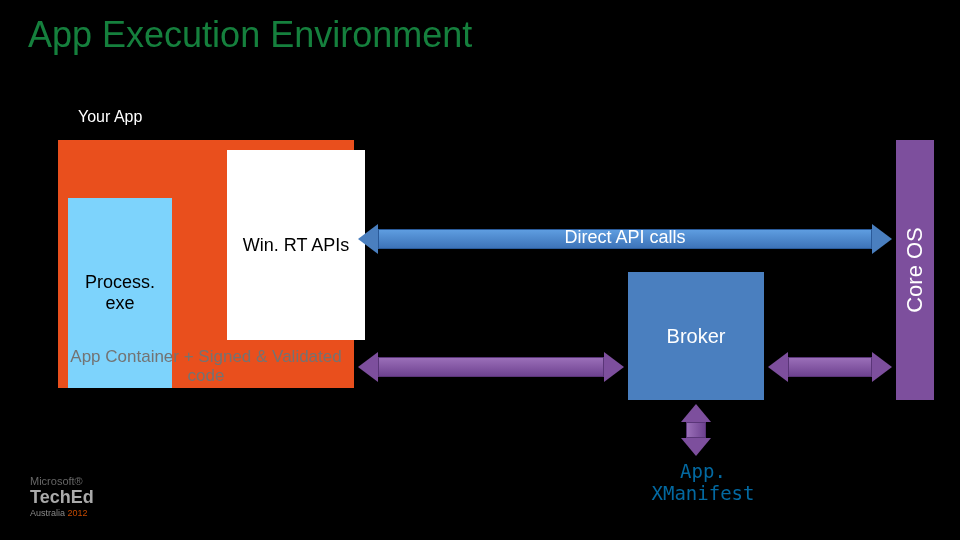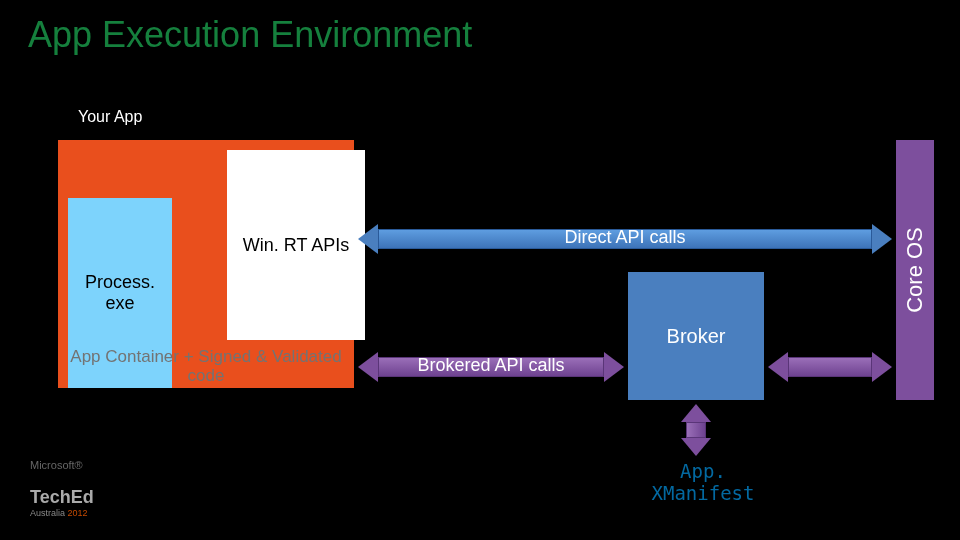--- a/index.html
+++ b/index.html
@@ -186,21 +186,21 @@
     border: 1px solid #5a3578;
   }
   .manifest-arrow { left: 681px; top: 404px; height: 52px; }
   .logo {
     position: absolute;
     left: 30px;
     bottom: 22px;
     font-size: 11px;
     color: #666;
   }
-  .logo .teched { font-size: 18px; font-weight: bold; color: #aaa; margin-top: 16px; }
+  .logo .teched { font-size: 18px; font-weight: bold; color: #aaa; }
   .logo .au { font-size: 9px; color: #888; }
   .logo .year { color: #c44a00; }
 </style>
 </head>
 <body>
 
 <div class="title">App Execution Environment</div>
 
 <div class="your-app-label">Your App</div>
 
@@ -220,21 +220,20 @@
   <div class="tri-left"></div>
   <div class="bar"></div>
   <div class="tri-right"></div>
   <div class="label">Direct API calls</div>
 </div>
 
 <div class="h-arrow brokered-arrow">
   <div class="tri-left"></div>
   <div class="bar"></div>
   <div class="tri-right"></div>
-  <div class="label">Brokered API calls</div>
 </div>
 
 <div class="broker-box">
   <span>Broker</span>
 </div>
 
 <div class="h-arrow broker-core-arrow">
   <div class="tri-left"></div>
   <div class="bar"></div>
   <div class="tri-right"></div>

